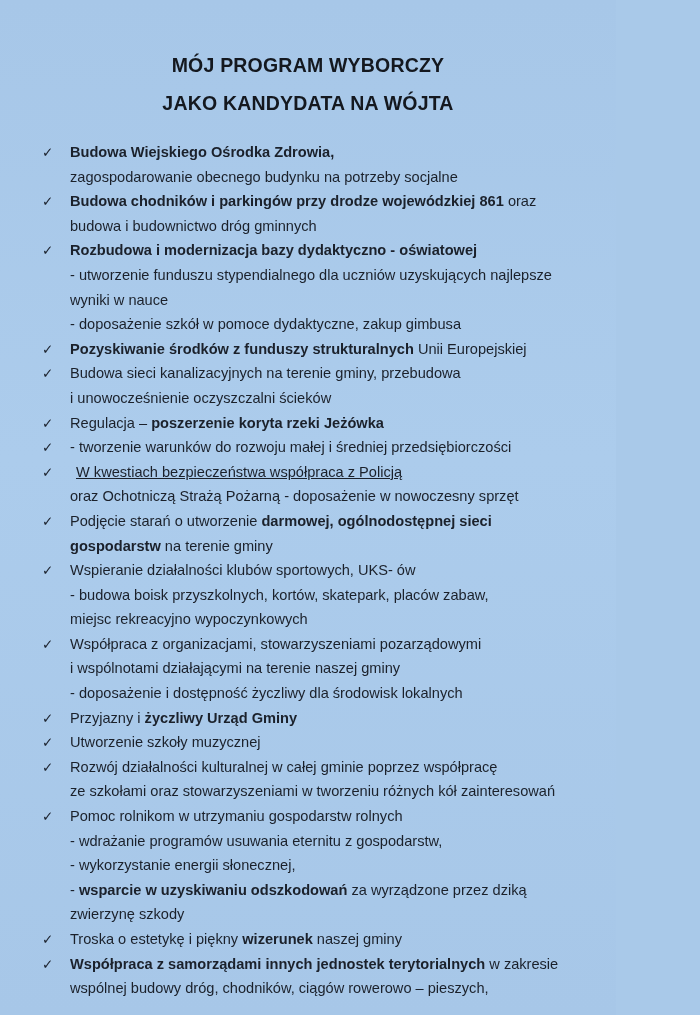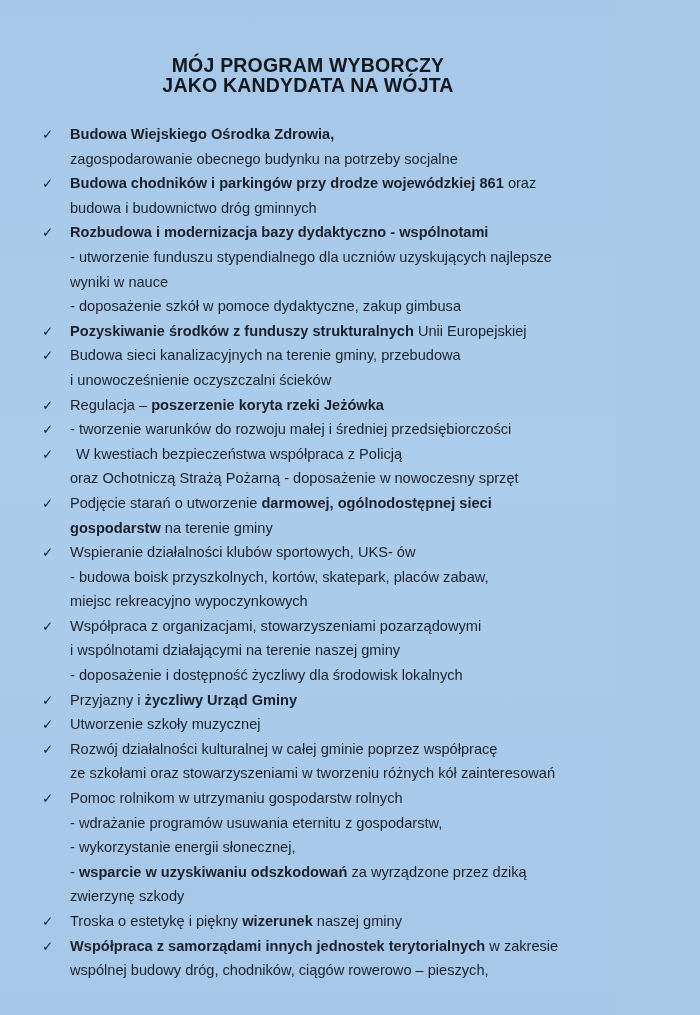--- a/index.html
+++ b/index.html
@@ -27,20 +27,21 @@
     text-align: center;
   }
   .title-line {
     font-size: 19.5px;
     font-weight: bold;
     letter-spacing: 0.2px;
     color: #14181f;
     line-height: 1.0;
   }
   .title-line.second {
+    margin-top: 18px;
   }
   .program-list {
     margin: 0;
     padding: 0;
     list-style: none;
     margin-top: 27px;
   }
   .item {
     position: relative;
     padding-left: 58px;
@@ -60,20 +61,21 @@
     font-size: 14.6px;
     line-height: 24.6px;
     white-space: nowrap;
     color: #1b212b;
   }
   .line.bold, b {
     font-weight: bold;
   }
   .line.indent-extra {
     padding-left: 6px;
+    text-decoration: underline;
   }
   .sub {
     font-size: 14.6px;
     line-height: 24.6px;
     white-space: nowrap;
     color: #1b212b;
   }
 </style>
 </head>
 <body>
@@ -91,21 +93,21 @@
         <div class="line"><b>Budowa Wiejskiego Ośrodka Zdrowia,</b></div>
         <div class="sub"><span>zagospodarowanie obecnego budynku na potrzeby socjalne</span></div>
       </li>
       <li class="item">
         <span class="check">✓</span>
         <div class="line"><b>Budowa chodników i parkingów przy drodze wojewódzkiej 861</b><span> oraz</span></div>
         <div class="sub"><span>budowa i budownictwo dróg gminnych</span></div>
       </li>
       <li class="item">
         <span class="check">✓</span>
-        <div class="line"><b>Rozbudowa i modernizacja bazy dydaktyczno - wspólnotami</b></div>
+        <div class="line"><b>Rozbudowa i modernizacja bazy dydaktyczno - oświatowej</b></div>
         <div class="sub"><span>- utworzenie funduszu stypendialnego dla uczniów uzyskujących najlepsze</span></div>
         <div class="sub"><span>wyniki w nauce</span></div>
         <div class="sub"><span>- doposażenie szkół w pomoce dydaktyczne, zakup gimbusa</span></div>
       </li>
       <li class="item">
         <span class="check">✓</span>
         <div class="line"><b>Pozyskiwanie środków z funduszy strukturalnych</b><span> Unii Europejskiej</span></div>
       </li>
       <li class="item">
         <span class="check">✓</span>

